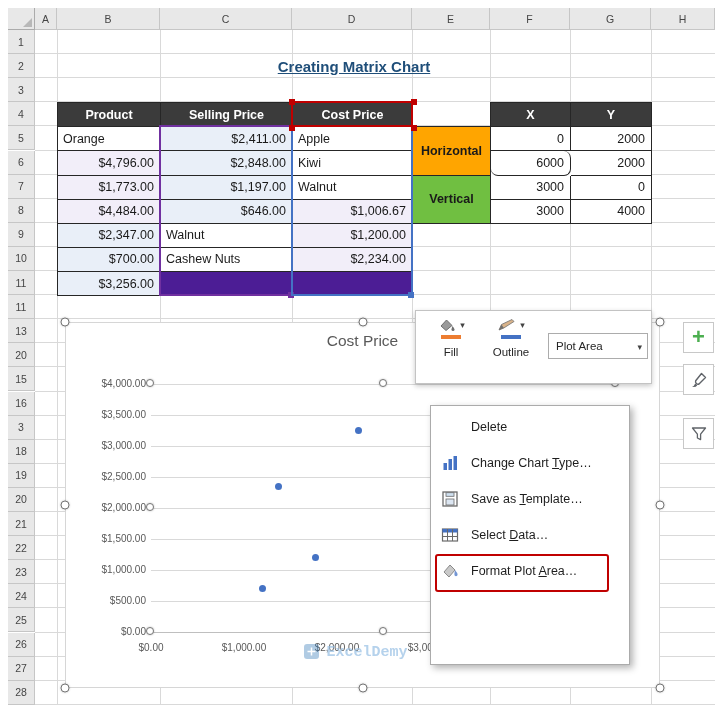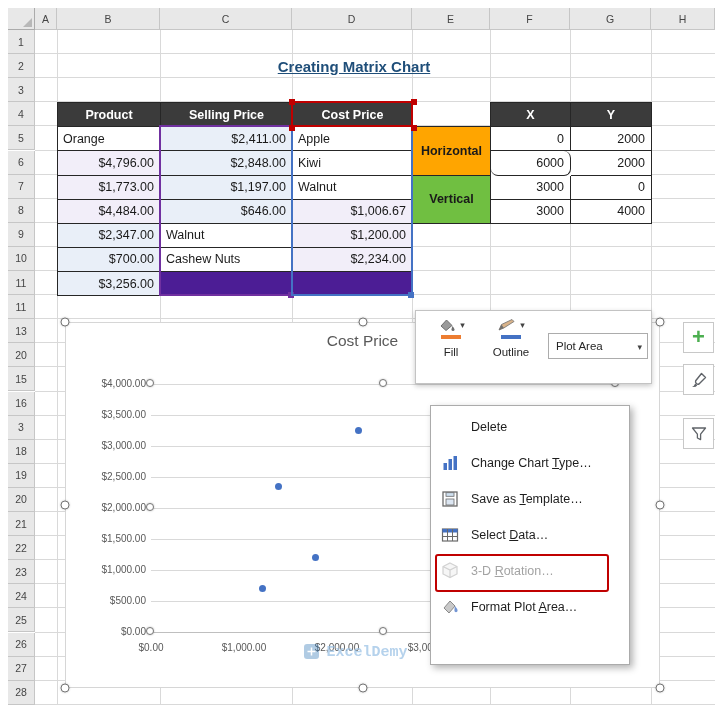--- a/index.html
+++ b/index.html
@@ -140,29 +140,20 @@
             <rect x="1.5" y="3" width="15" height="12" fill="#fff" stroke="#6a6a6a" stroke-width="1.2"></rect>
             <rect x="1.5" y="3" width="15" height="3.5" fill="#4472C4"></rect>
             <line x1="6.5" y1="3" x2="6.5" y2="15" stroke="#6a6a6a"></line>
             <line x1="11.5" y1="3" x2="11.5" y2="15" stroke="#6a6a6a"></line>
             <line x1="1.5" y1="10.5" x2="16.5" y2="10.5" stroke="#6a6a6a"></line>
           </svg>
         </span>
         <span class="mlabel">Select <u>D</u>ata…</span>
       </div>
       <div class="redbox" style="top: 148px;"></div>
-      <div class="mitem disabled">
-        <span class="micon">
-          <svg width="18" height="18" viewBox="0 0 18 18">
-            <path d="M9 1 L16 4.5 L16 12 L9 15.5 L2 12 L2 4.5 Z" fill="#ececec" stroke="#9a9a9a" stroke-width="1.2"></path>
-            <path d="M2 4.5 L9 8 L16 4.5 M9 8 L9 15.5" fill="none" stroke="#9a9a9a" stroke-width="1.2"></path>
-          </svg>
-        </span>
-        <span class="mlabel">3-D <u>R</u>otation…</span>
-      </div>
       <div class="mitem">
         <span class="micon">
           <svg width="18" height="18" viewBox="0 0 18 18">
             <path d="M3 10 L9 3 L14 8 L8 15 Z" fill="#c9c9c9" stroke="#8a8a8a"></path>
             <path d="M14 8 q2.6 3 2.6 4.6 a1.6 1.6 0 1 1 -3.2 0 q0 -1.6 .6 -4.6" fill="#4472C4" opacity="0.75"></path>
           </svg>
         </span>
         <span class="mlabel">Format Plot <u>A</u>rea…</span>
       </div>
     </div>

